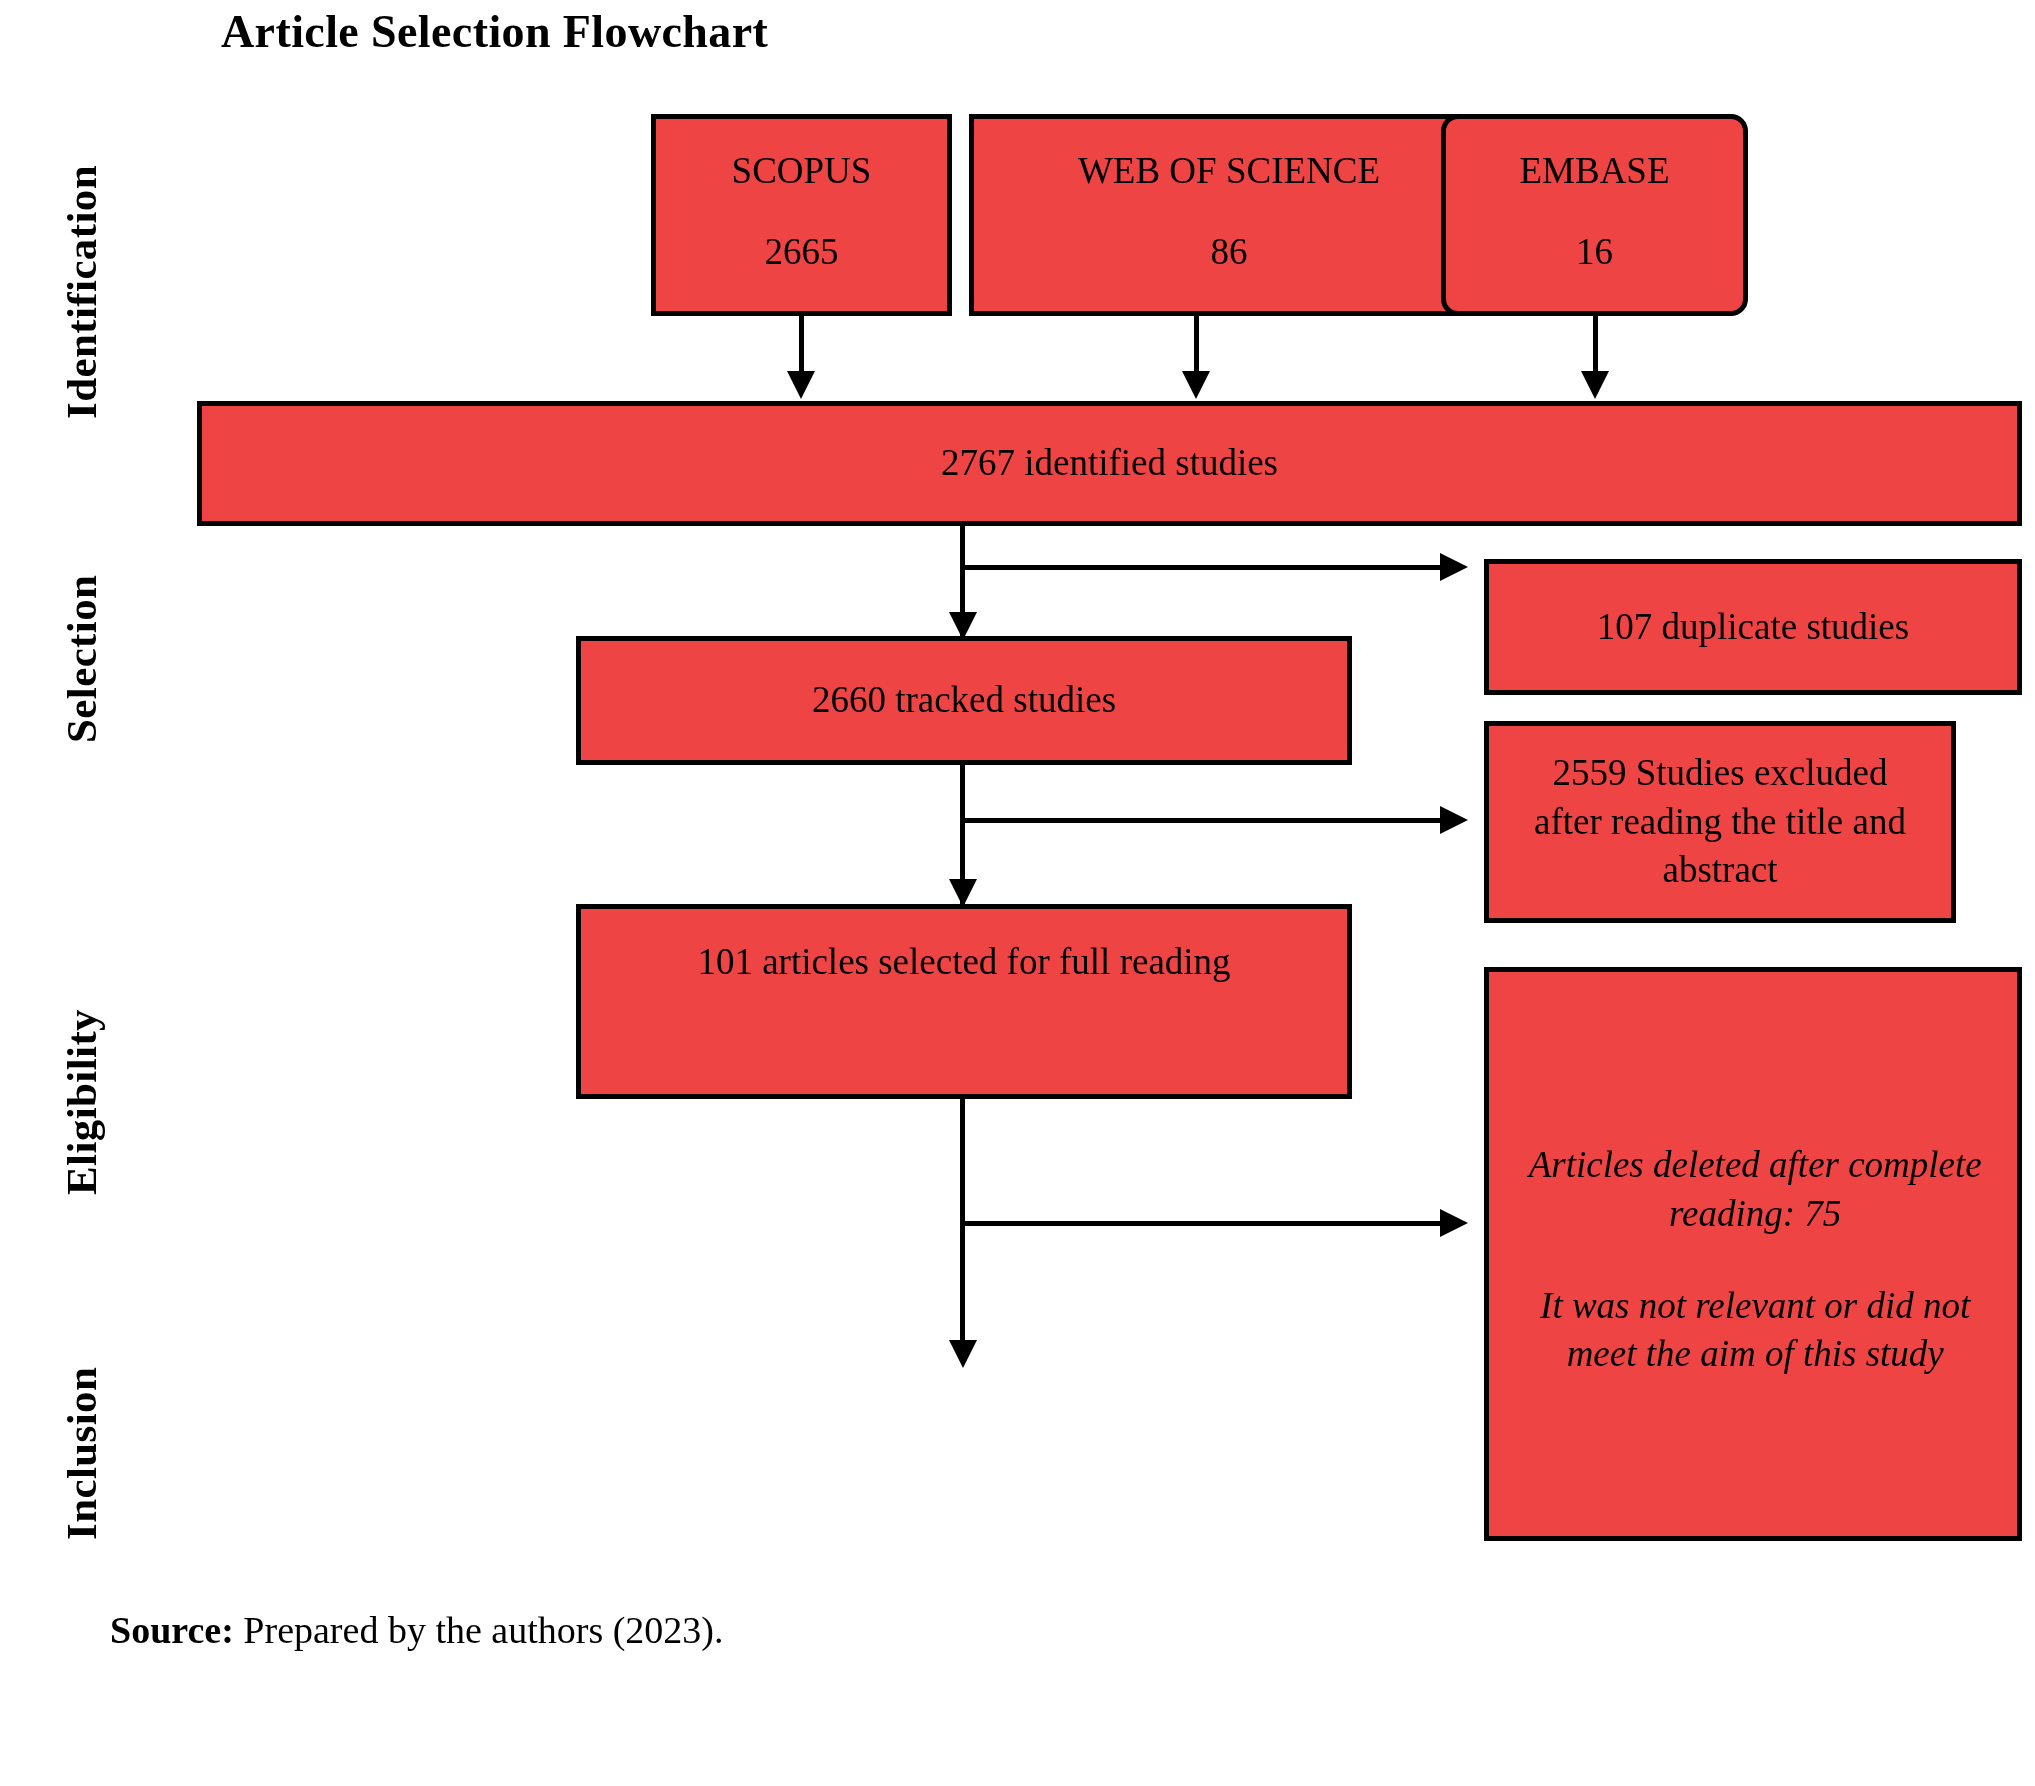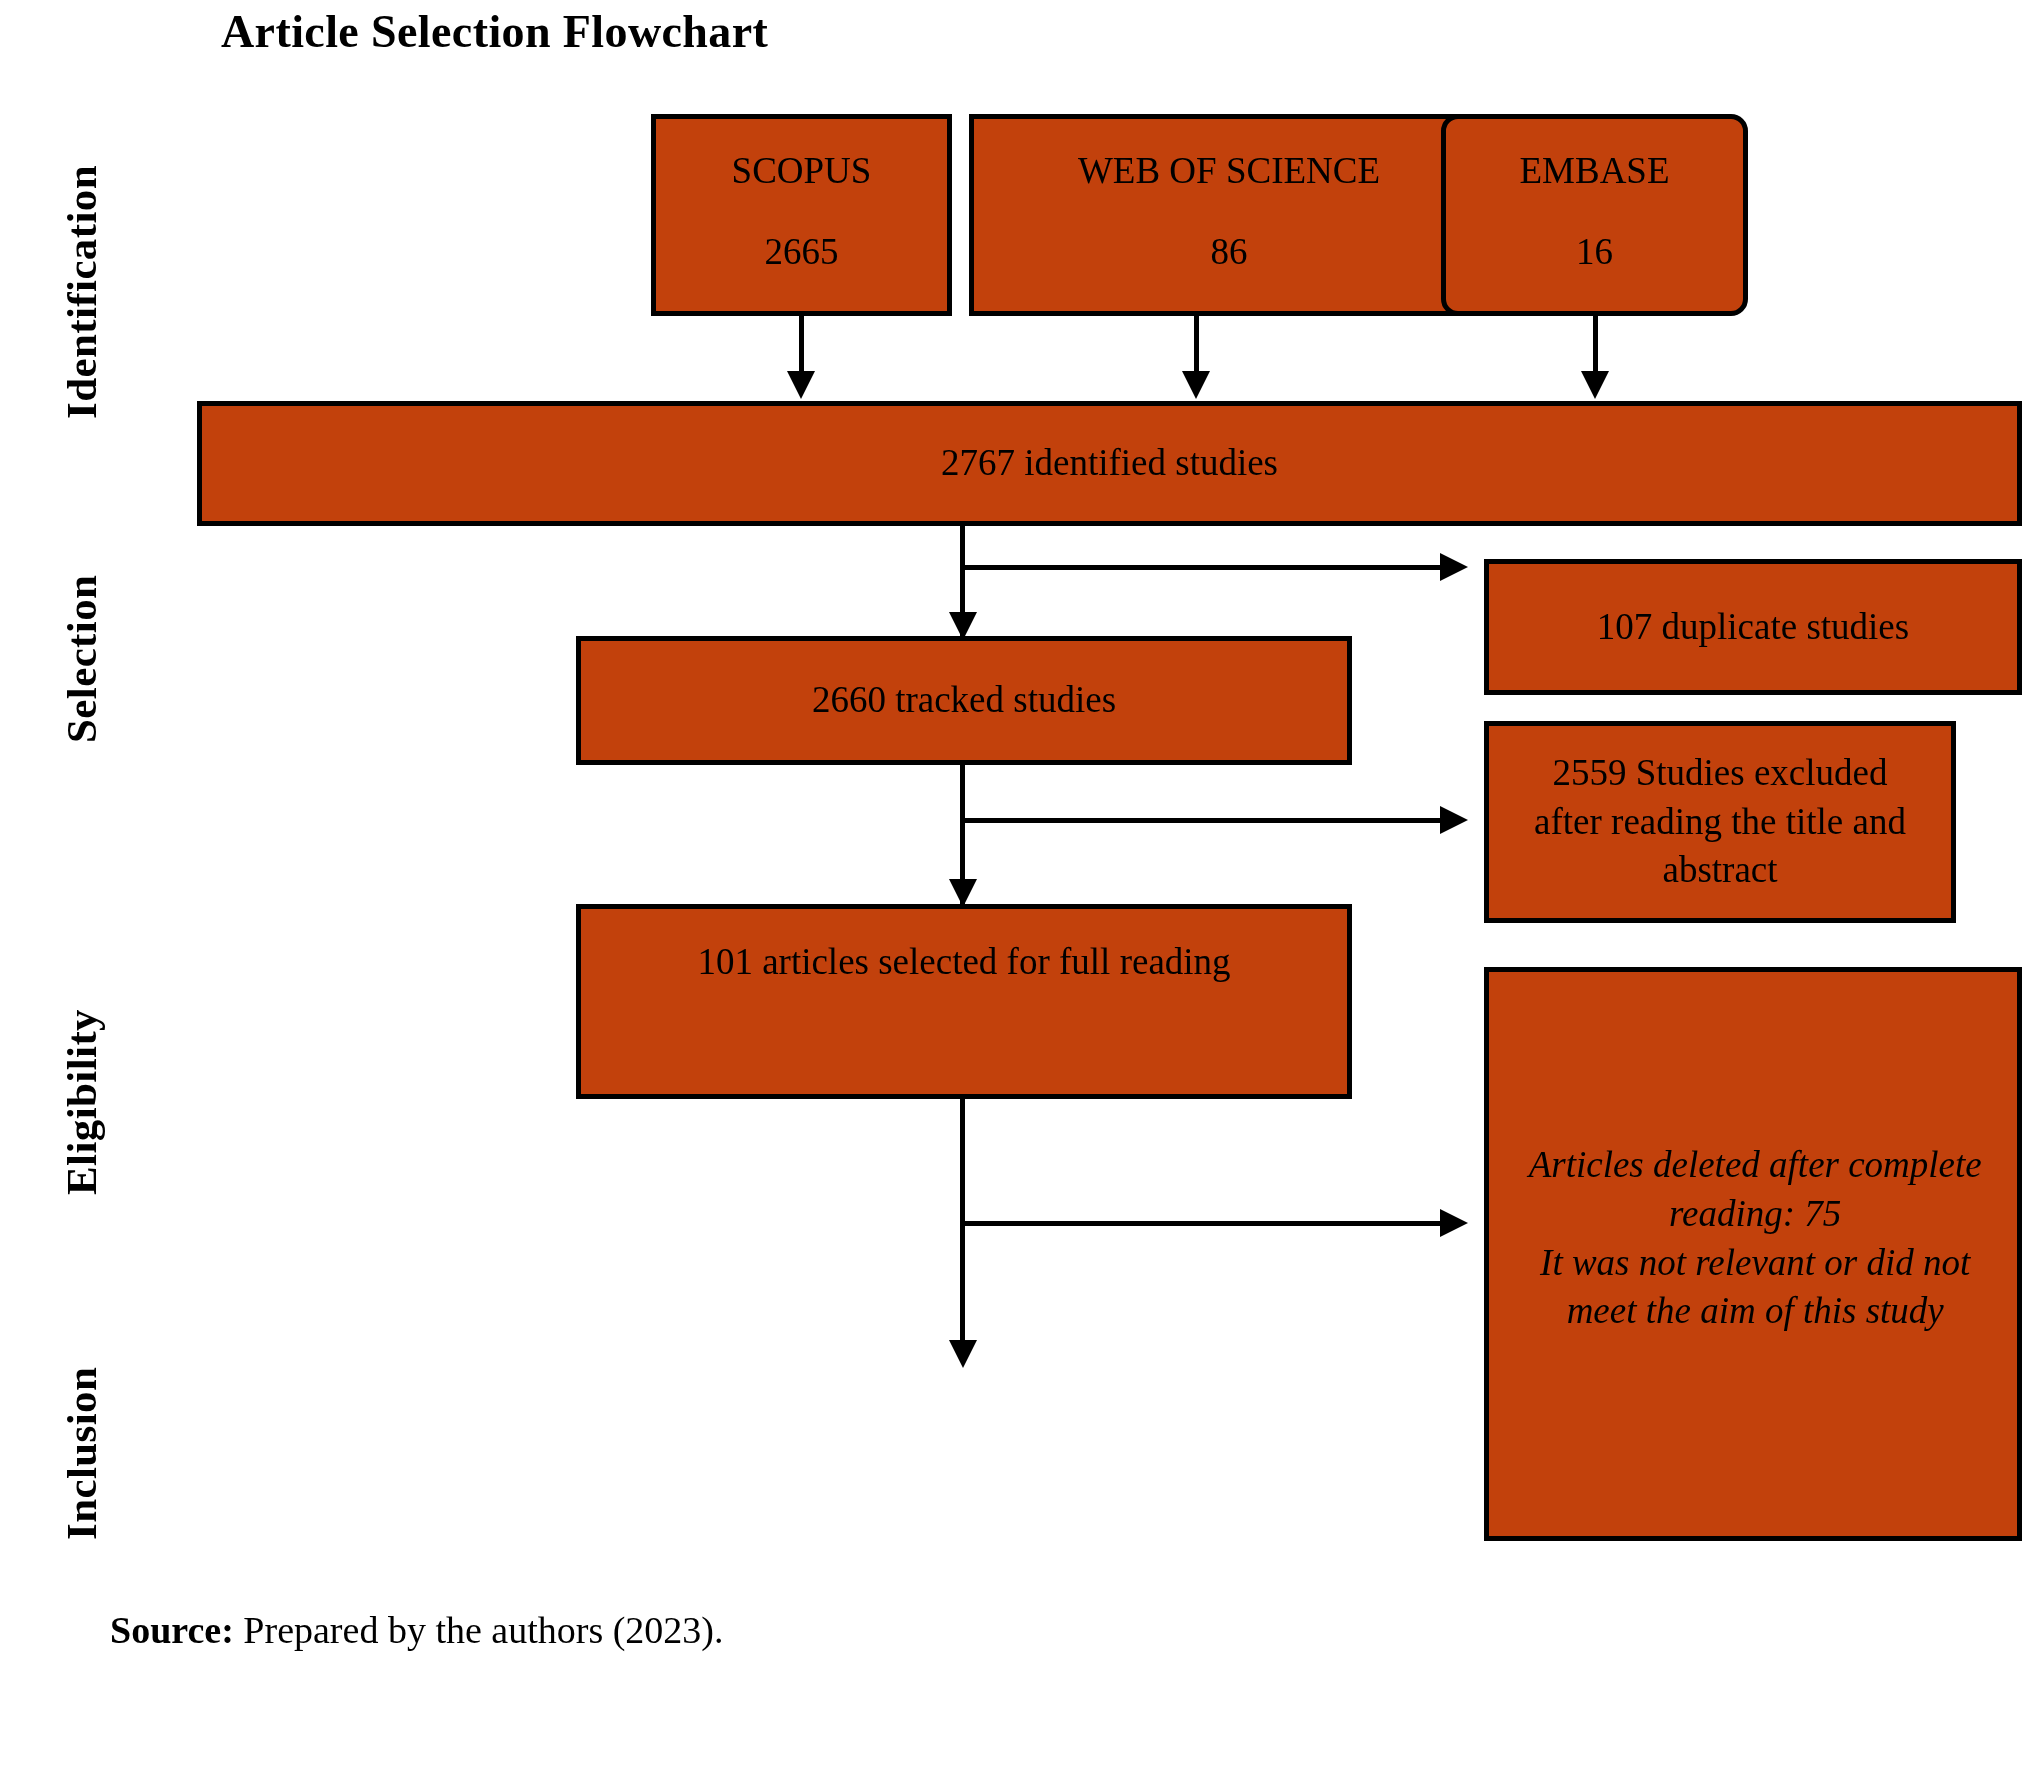--- a/index.html
+++ b/index.html
@@ -42,21 +42,21 @@
     white-space: nowrap;
     transform-origin: left top;
     transform: rotate(-90deg);
     letter-spacing: 0.4px;
   }
 
   
   .fbox {
     position: absolute;
     border: 5.1px solid #000000;
-    background: #c2410c;
+    background: #ef4444;
     box-sizing: border-box;
     display: flex;
     flex-direction: column;
     align-items: center;
     font-size: 37px;
     line-height: 1.32;
   }
   .fbox.center-text {
     justify-content: center;
     text-align: center;
@@ -86,20 +86,21 @@
     align-items: flex-start;
     text-align: left;
   }
   .fbox.left-text .para {
     display: block;
     width: 100%;
     text-align: center;
     font-style: italic;
   }
   .fbox.left-text .para + .para {
+    margin-top: 43px;
   }
 
   
   .vline {
     position: absolute;
     background: #000000;
     width: 5.1px;
   }
   .hline {
     position: absolute;

